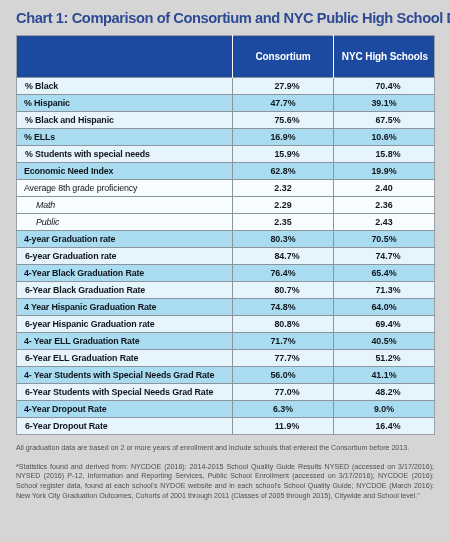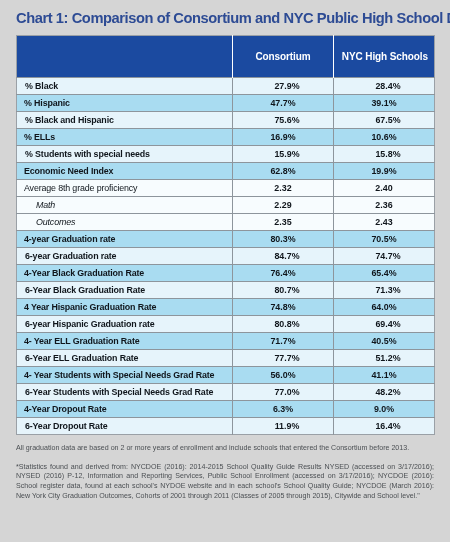--- a/index.html
+++ b/index.html
@@ -116,21 +116,21 @@
       <tr>
         <th class="th-blank"></th>
         <th>Consortium</th>
         <th>NYC High Schools</th>
       </tr>
     </thead>
     <tbody id="table-body">
         <tr class="r-light">
           <td class="lbl">% Black</td>
           <td class="val">27.9%</td>
-          <td class="val">28.4%</td>
+          <td class="val">70.4%</td>
         </tr>
         <tr class="r-shade">
           <td class="lbl">% Hispanic</td>
           <td class="val">47.7%</td>
           <td class="val">39.1%</td>
         </tr>
         <tr class="r-light">
           <td class="lbl">% Black and Hispanic</td>
           <td class="val">75.6%</td>
           <td class="val">67.5%</td>
@@ -154,21 +154,21 @@
           <td class="lbl">Average 8th grade proficiency</td>
           <td class="val">2.32</td>
           <td class="val">2.40</td>
         </tr>
         <tr class="r-plain r-sub">
           <td class="lbl">Math</td>
           <td class="val">2.29</td>
           <td class="val">2.36</td>
         </tr>
         <tr class="r-plain r-sub">
-          <td class="lbl">Outcomes</td>
+          <td class="lbl">Public</td>
           <td class="val">2.35</td>
           <td class="val">2.43</td>
         </tr>
         <tr class="r-shade">
           <td class="lbl">4-year Graduation rate</td>
           <td class="val">80.3%</td>
           <td class="val">70.5%</td>
         </tr>
         <tr class="r-light">
           <td class="lbl">6-year Graduation rate</td>

